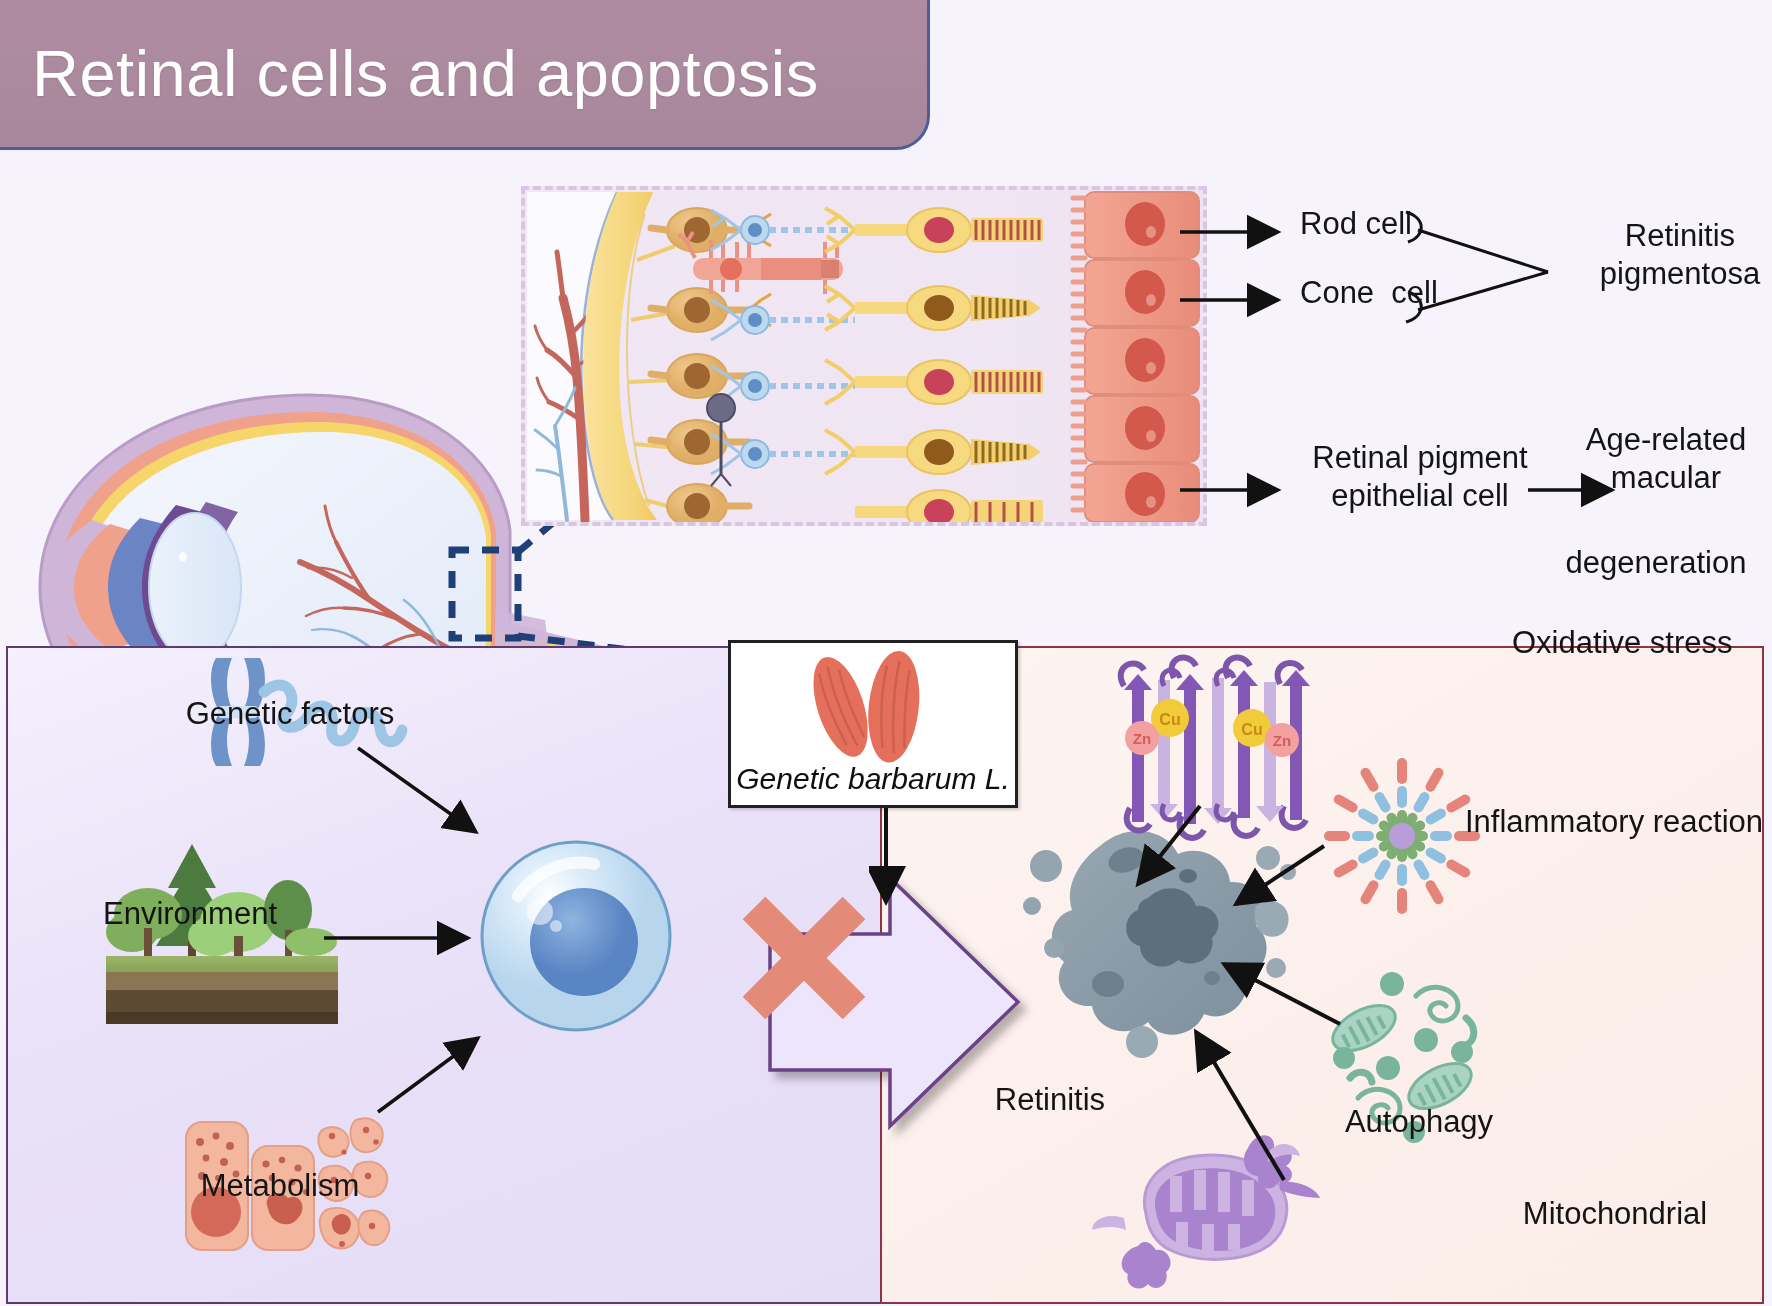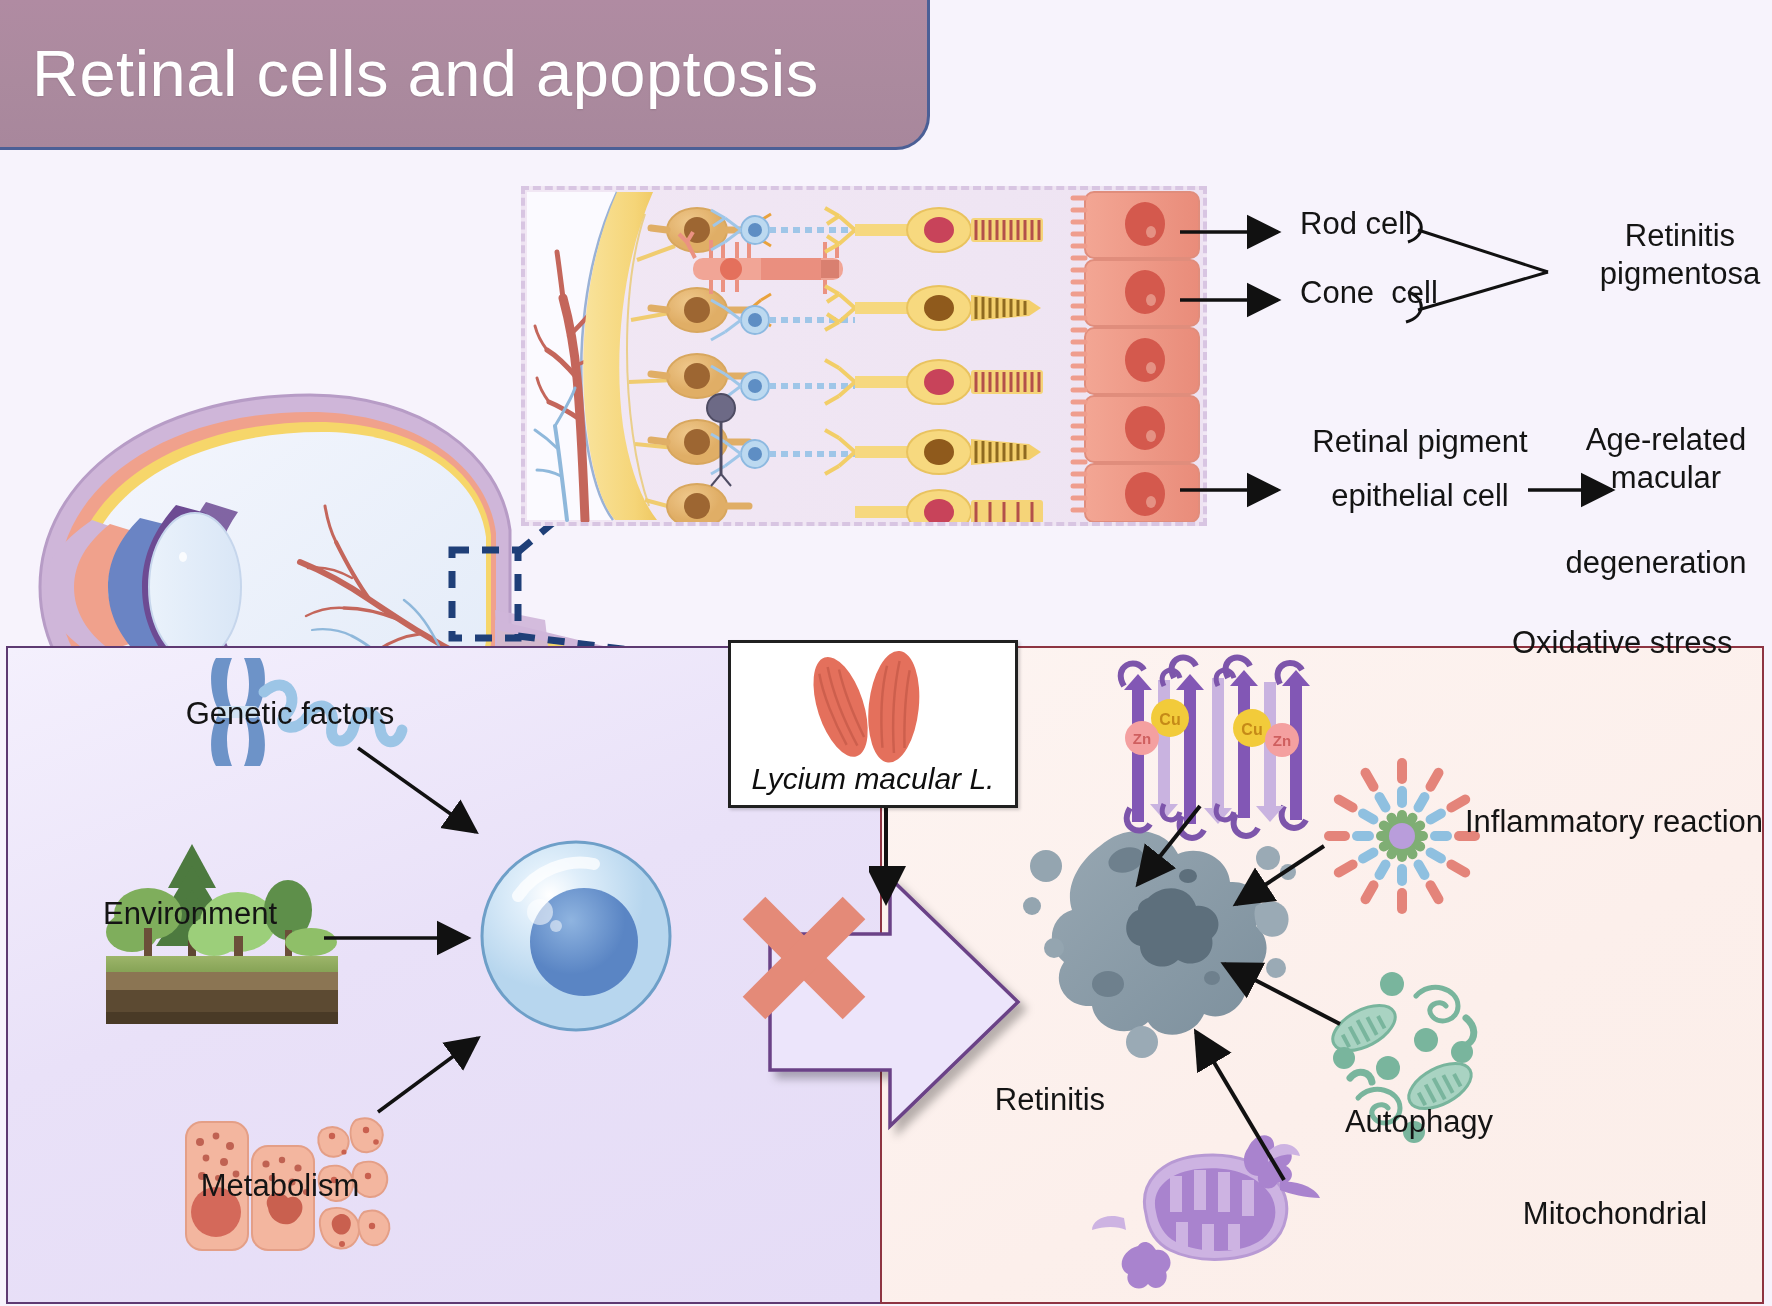--- a/index.html
+++ b/index.html
@@ -526,21 +526,21 @@
     <line x1="0" y1="310" x2="98" y2="310" stroke="#111" stroke-width="3.5" marker-end="url(#ar)"></line>
 
     <line x1="348" y1="310" x2="432" y2="310" stroke="#111" stroke-width="3.5" marker-end="url(#ar)"></line>
   </svg>
 
   <div class="lbl" style="left:1300px;top:206px;">Rod cell</div>
   <div class="lbl" style="left:1300px;top:275px;">Cone  cell</div>
   <div class="lbl c" style="left:1560px;top:218px;width:240px;">Retinitis</div>
   <div class="lbl c" style="left:1560px;top:256px;width:240px;">pigmentosa</div>
 
-  <div class="lbl c" style="left:1290px;top:424px;width:260px;text-align:center;">Retinal pigment</div>
+  <div class="lbl c" style="left:1290px;top:440px;width:260px;text-align:center;">Retinal pigment</div>
   <div class="lbl c" style="left:1290px;top:478px;width:260px;">epithelial cell</div>
 
   <div class="lbl c" style="left:1560px;top:422px;width:212px;">Age-related</div>
   <div class="lbl c" style="left:1560px;top:460px;width:212px;">macular</div>
   <div class="lbl c" style="left:1540px;top:498px;width:232px;margin-top:47px;">degeneration</div>
 
   <div id="panel">
     <div class="panel-left"></div>
     <div class="panel-right"></div>
   </div>
@@ -689,21 +689,21 @@
       </g>
       <g transform="translate(168,14) rotate(6)">
         <ellipse cx="0" cy="50" rx="25" ry="56" fill="#e4705c"></ellipse>
         <g stroke="#c85c4a" stroke-width="2.5" fill="none" opacity=".8">
           <path d="M-11 10 C-14 32 -12 64 -7 92"></path>
           <path d="M1 4 C-2 32 0 66 5 96"></path>
           <path d="M12 12 C10 36 12 66 15 90"></path>
         </g>
       </g>
     </svg>
-    <div class="lycium-name">Lycium macular L.</div>
+    <div class="lycium-name">Genetic barbarum L.</div>
   </div>
 
   <svg width="40" height="130" style="position:absolute;left:869px;top:806px;z-index:8;">
     <defs>
       <marker id="ar3" markerWidth="11" markerHeight="11" refX="9" refY="5.5" orient="auto">
         <path d="M0 0.5 L10 5.5 L0 10.5 z" fill="#111"></path>
       </marker>
     </defs>
     <line x1="17" y1="0" x2="17" y2="96" stroke="#111" stroke-width="4" marker-end="url(#ar3)"></line>
   </svg>

